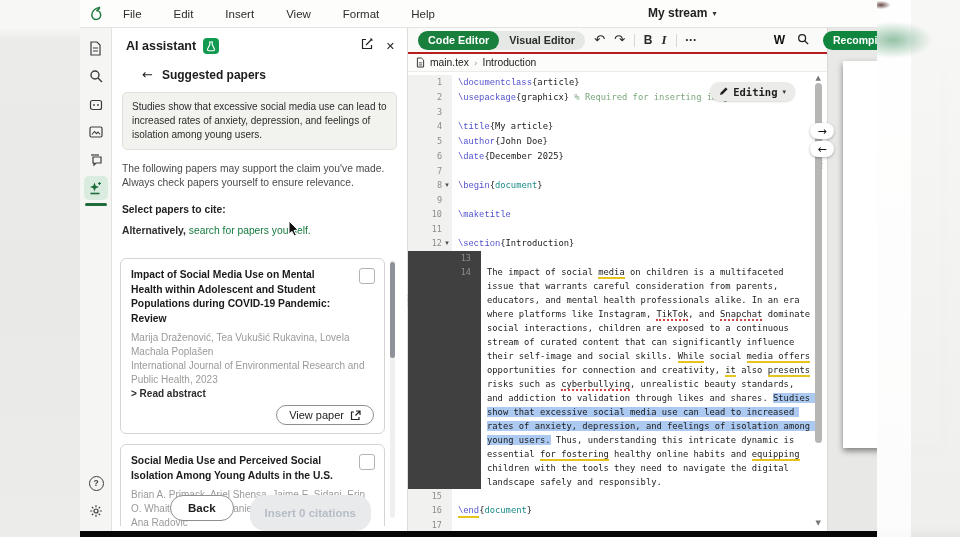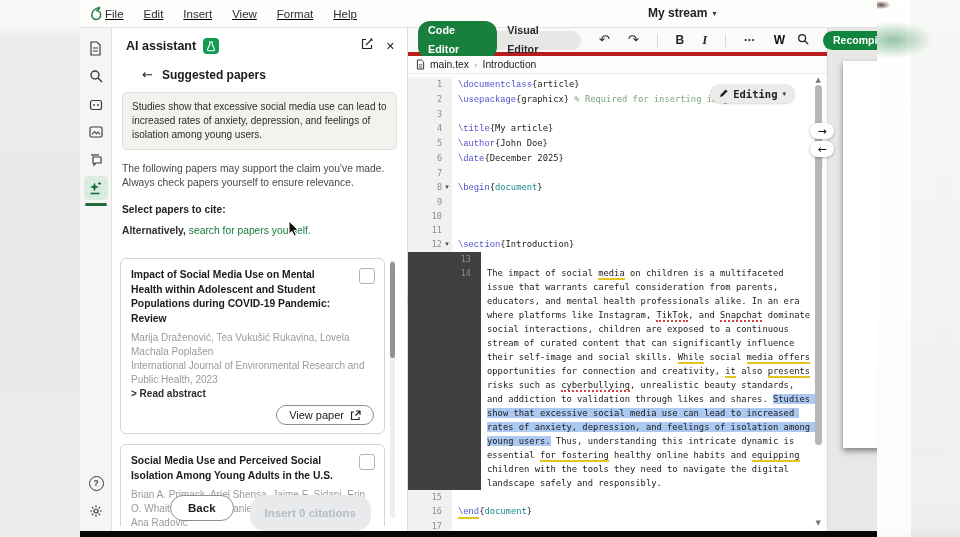--- a/index.html
+++ b/index.html
@@ -3,21 +3,21 @@
 <meta charset="utf-8">
 <style>
   html,body{margin:0;padding:0;background:#fff;}
   #stage{position:relative;width:960px;height:537px;overflow:hidden;
          font-family:"Liberation Sans",sans-serif;background:#fff;}
   .glyph{font-family:"DejaVu Sans",sans-serif;}
 
   
   #topbar{position:absolute;left:0;top:0;width:960px;height:28px;background:#fdfdfc;
           border-bottom:1px solid #e3e4e2;display:flex;align-items:center;padding-left:88px;box-sizing:border-box;}
-  #menu-items{display:flex;gap:20px;text-decoration:underline;}
+  #menu-items{display:flex;gap:32px;margin-left:18px;}
   .menu-item{font-size:11.5px;color:#2d2d2d;cursor:default;}
   #project-title{position:absolute;left:648px;top:6px;font-size:12px;font-weight:bold;color:#222;display:flex;gap:5px;align-items:center;}
   #project-title .chev{font-size:8px;color:#333;}
 
   
   #blur-left{position:absolute;left:0;top:0;width:80px;height:537px;z-index:40;
     background:linear-gradient(180deg,#f7f7f5 0 28px,#ebecea 40px,#e9eae8 300px,#ececea 100%);}
   
   #blur-right{position:absolute;left:877px;top:0;width:83px;height:537px;z-index:40;
     background:
@@ -71,21 +71,21 @@
   #list-thumb{position:absolute;right:12px;top:234px;width:5px;height:96px;border-radius:3px;background:#8f9399;}
   #ai-footer{position:absolute;left:0;right:0;bottom:6px;height:30px;display:flex;justify-content:center;gap:16px;padding-left:22px;}
   #back-btn{border:1px solid #8f8f8f;border-radius:15px;background:#fff;padding:0 17px;height:26px;
             font-size:11.5px;font-weight:bold;color:#1d1d1d;display:flex;align-items:center;}
   #insert-btn{border:none;border-radius:15px;background:#e8eaec;padding:0 15px;height:36px;
             font-size:11.5px;font-weight:bold;color:#b7bdc5;display:flex;align-items:center;}
 
   
   #editor-panel{position:absolute;left:408px;top:28px;width:420px;height:503px;background:#fff;z-index:3;
                 display:flex;flex-direction:column;border-right:1px solid #d8d9d7;box-sizing:border-box;}
-  #ed-toolbar{height:24px;background:#fafaf8;border-bottom:4px solid #b91c1c;display:flex;align-items:center;padding:0 10px;gap:18px;flex:none;}
+  #ed-toolbar{height:24px;background:#fafaf8;border-bottom:2px solid #b91c1c;display:flex;align-items:center;padding:0 10px;gap:9px;flex:none;}
   #mode-toggle{display:flex;background:#e6e8e6;border-radius:12px;height:19px;align-items:center;}
   #mode-code{background:#18803c;color:#fff;border-radius:12px;font-size:10.8px;font-weight:bold;padding:0 10px;line-height:19px;}
   #mode-visual{color:#2c2c2c;font-size:10.8px;font-weight:bold;padding:0 10px;line-height:19px;}
   .tb-icon{color:#2b2b2b;font-size:13px;line-height:18px;}
   .tb-sep{width:1px;height:13px;background:#d7d7d5;}
   #tb-bold{font-weight:bold;font-size:12px;}
   #tb-italic{font-family:"Liberation Serif",serif;font-style:italic;font-size:13px;font-weight:bold;}
   #tb-right{margin-left:auto;display:flex;gap:12px;align-items:center;padding-right:8px;}
   #writefull-icon{font-weight:bold;font-size:12px;color:#111;}
   #ed-breadcrumb{height:17px;background:#fcfcfa;border-bottom:1px solid #ececea;display:flex;align-items:center;gap:5px;padding:0 8px;flex:none;}
@@ -369,20 +369,21 @@
               <span class="num">9</span>
               <span class="fold"></span>
             </span>
             <span class="lc"></span>
           </div>
           <div class="code-line">
             <span class="gut">
               <span class="num">10</span>
               <span class="fold"></span>
             </span>
+            <span class="lc"><span class="s-cmd">\maketitle</span></span>
           </div>
           <div class="code-line">
             <span class="gut">
               <span class="num">11</span>
               <span class="fold"></span>
             </span>
             <span class="lc"></span>
           </div>
           <div class="code-line">
             <span class="gut">

